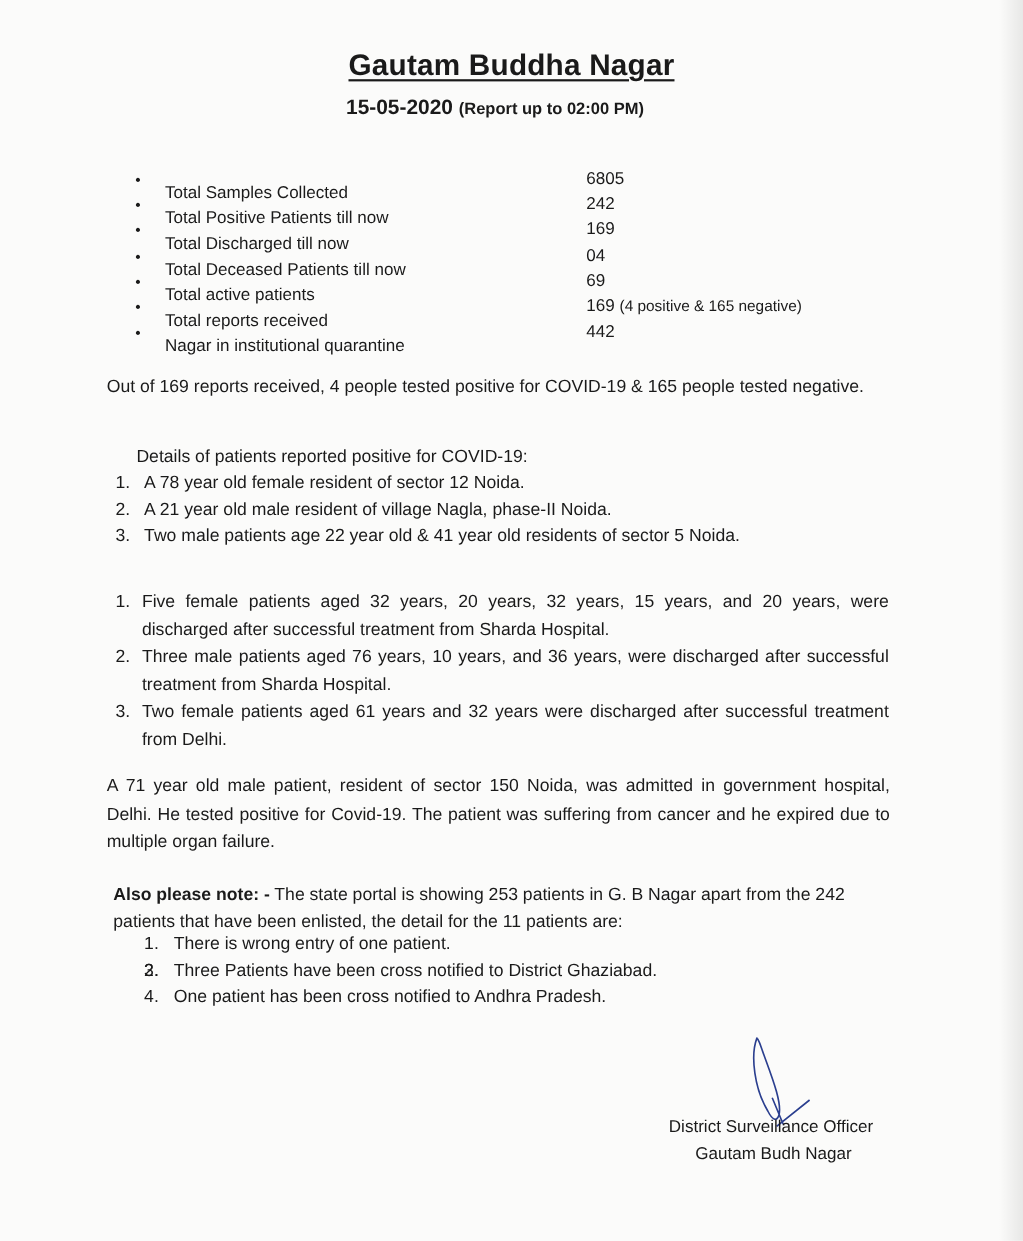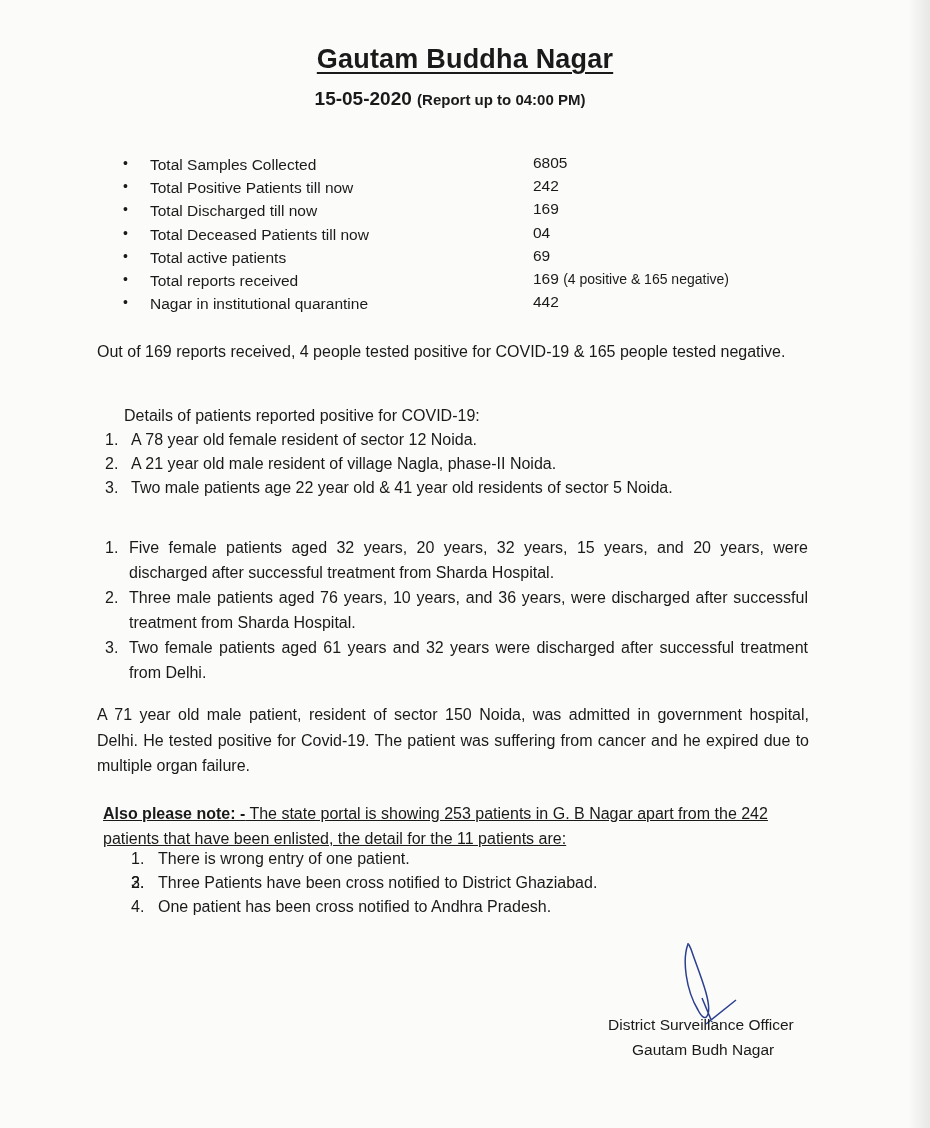--- a/index.html
+++ b/index.html
@@ -19,41 +19,41 @@
   }
   .title span { text-decoration: underline; text-decoration-thickness: 2px; text-underline-offset: 4px; }
   .subtitle {
     position: absolute; left: 0; width: 900px; top: 88px; text-align: center;
     font-weight: bold; font-size: 19px;
   }
   .subtitle .small { font-size: 15px; }
   .stats { position: absolute; left: 120px; top: 155px; width: 700px; }
   .stat-row { position: relative; height: 23.2px; font-size: 15.5px; }
   .stat-row .bullet { position: absolute; left: 3px; top: 0; font-size: 14px; }
-  .stat-row .label { position: absolute; left: 30px; top: 1px; }
+  .stat-row .label { position: absolute; left: 30px; top: 12px; }
   .stat-row .value { position: absolute; left: 413px; top: -1px; }
   .stat-row .value .note { font-size: 14px; }
   .para { position: absolute; left: 97px; width: 708px; font-size: 16px; line-height: 25px; }
   .justify { text-align: justify; text-align-last: left; }
   .ol-item { position: relative; }
   .num { position: absolute; left: 0; top: 0; }
   .bold { font-weight: bold; }
   .sig-line { position: absolute; font-size: 15.5px; }
   .signature { position: absolute; left: 672px; top: 940px; }
 </style>
 </head>
 <body>
 
 <div class="page">
   <div class="right-shadow"></div>
 
   <div class="title"><span>Gautam Buddha Nagar</span></div>
   <div class="subtitle">
     <span>15-05-2020</span>
-    <span class="small">(Report up to 04:00 PM)</span>
+    <span class="small">(Report up to 02:00 PM)</span>
   </div>
 
   <div class="stats">
     <div class="stat-row">
         <span class="bullet">•</span>
         <span class="label">Total Samples Collected</span>
         <span class="value"><span>6805</span></span>
       </div>
     <div class="stat-row">
         <span class="bullet">•</span>
@@ -97,21 +97,21 @@
   </div>
 
   <div class="para" style="top:535px; left:105px; width:703px;">
     <div class="ol-item justify" style="padding-left:24px; margin-bottom:0;"><span class="num">1.</span><span>Five female patients aged 32 years, 20 years, 32 years, 15 years, and 20 years, were discharged after successful treatment from Sharda Hospital.</span></div>
     <div class="ol-item justify" style="padding-left:24px;"><span class="num">2.</span><span>Three male patients aged 76 years, 10 years, and 36 years, were discharged after successful treatment from Sharda Hospital.</span></div>
     <div class="ol-item justify" style="padding-left:24px;"><span class="num">3.</span><span>Two female patients aged 61 years and 32 years were discharged after successful treatment from Delhi.</span></div>
   </div>
 
   <div class="para justify" style="top:702px; left:97px; width:712px; line-height:25.5px;">A 71 year old male patient, resident of sector 150 Noida, was admitted in government hospital, Delhi. He tested positive for Covid-19. The patient was suffering from cancer and he expired due to multiple organ failure.</div>
 
-  <div class="para" style="top:801px; left:103px; width:705px;text-decoration:underline;">
+  <div class="para" style="top:801px; left:103px; width:705px;">
     <span class="bold">Also please note: -</span><span> The state portal is showing 253 patients in G. B Nagar apart from the 242 patients that have been enlisted, the detail for the 11 patients are:</span>
   </div>
   <div class="para" style="top:847px; left:131px; width:680px; line-height:23.8px;">
     <div class="ol-item" style="padding-left:27px;"><span class="num">1.</span><span>There is wrong entry of one patient.</span></div>
     <div class="ol-item" style="padding-left:27px;"><span class="num">2.</span></div>
     <div class="ol-item" style="padding-left:27px;"><span class="num">3.</span><span>Three Patients have been cross notified to District Ghaziabad.</span></div>
     <div class="ol-item" style="padding-left:27px;"><span class="num">4.</span><span>One patient has been cross notified to Andhra Pradesh.</span></div>
   </div>
 
   <svg class="signature" width="80" height="90" viewBox="0 0 80 90">

